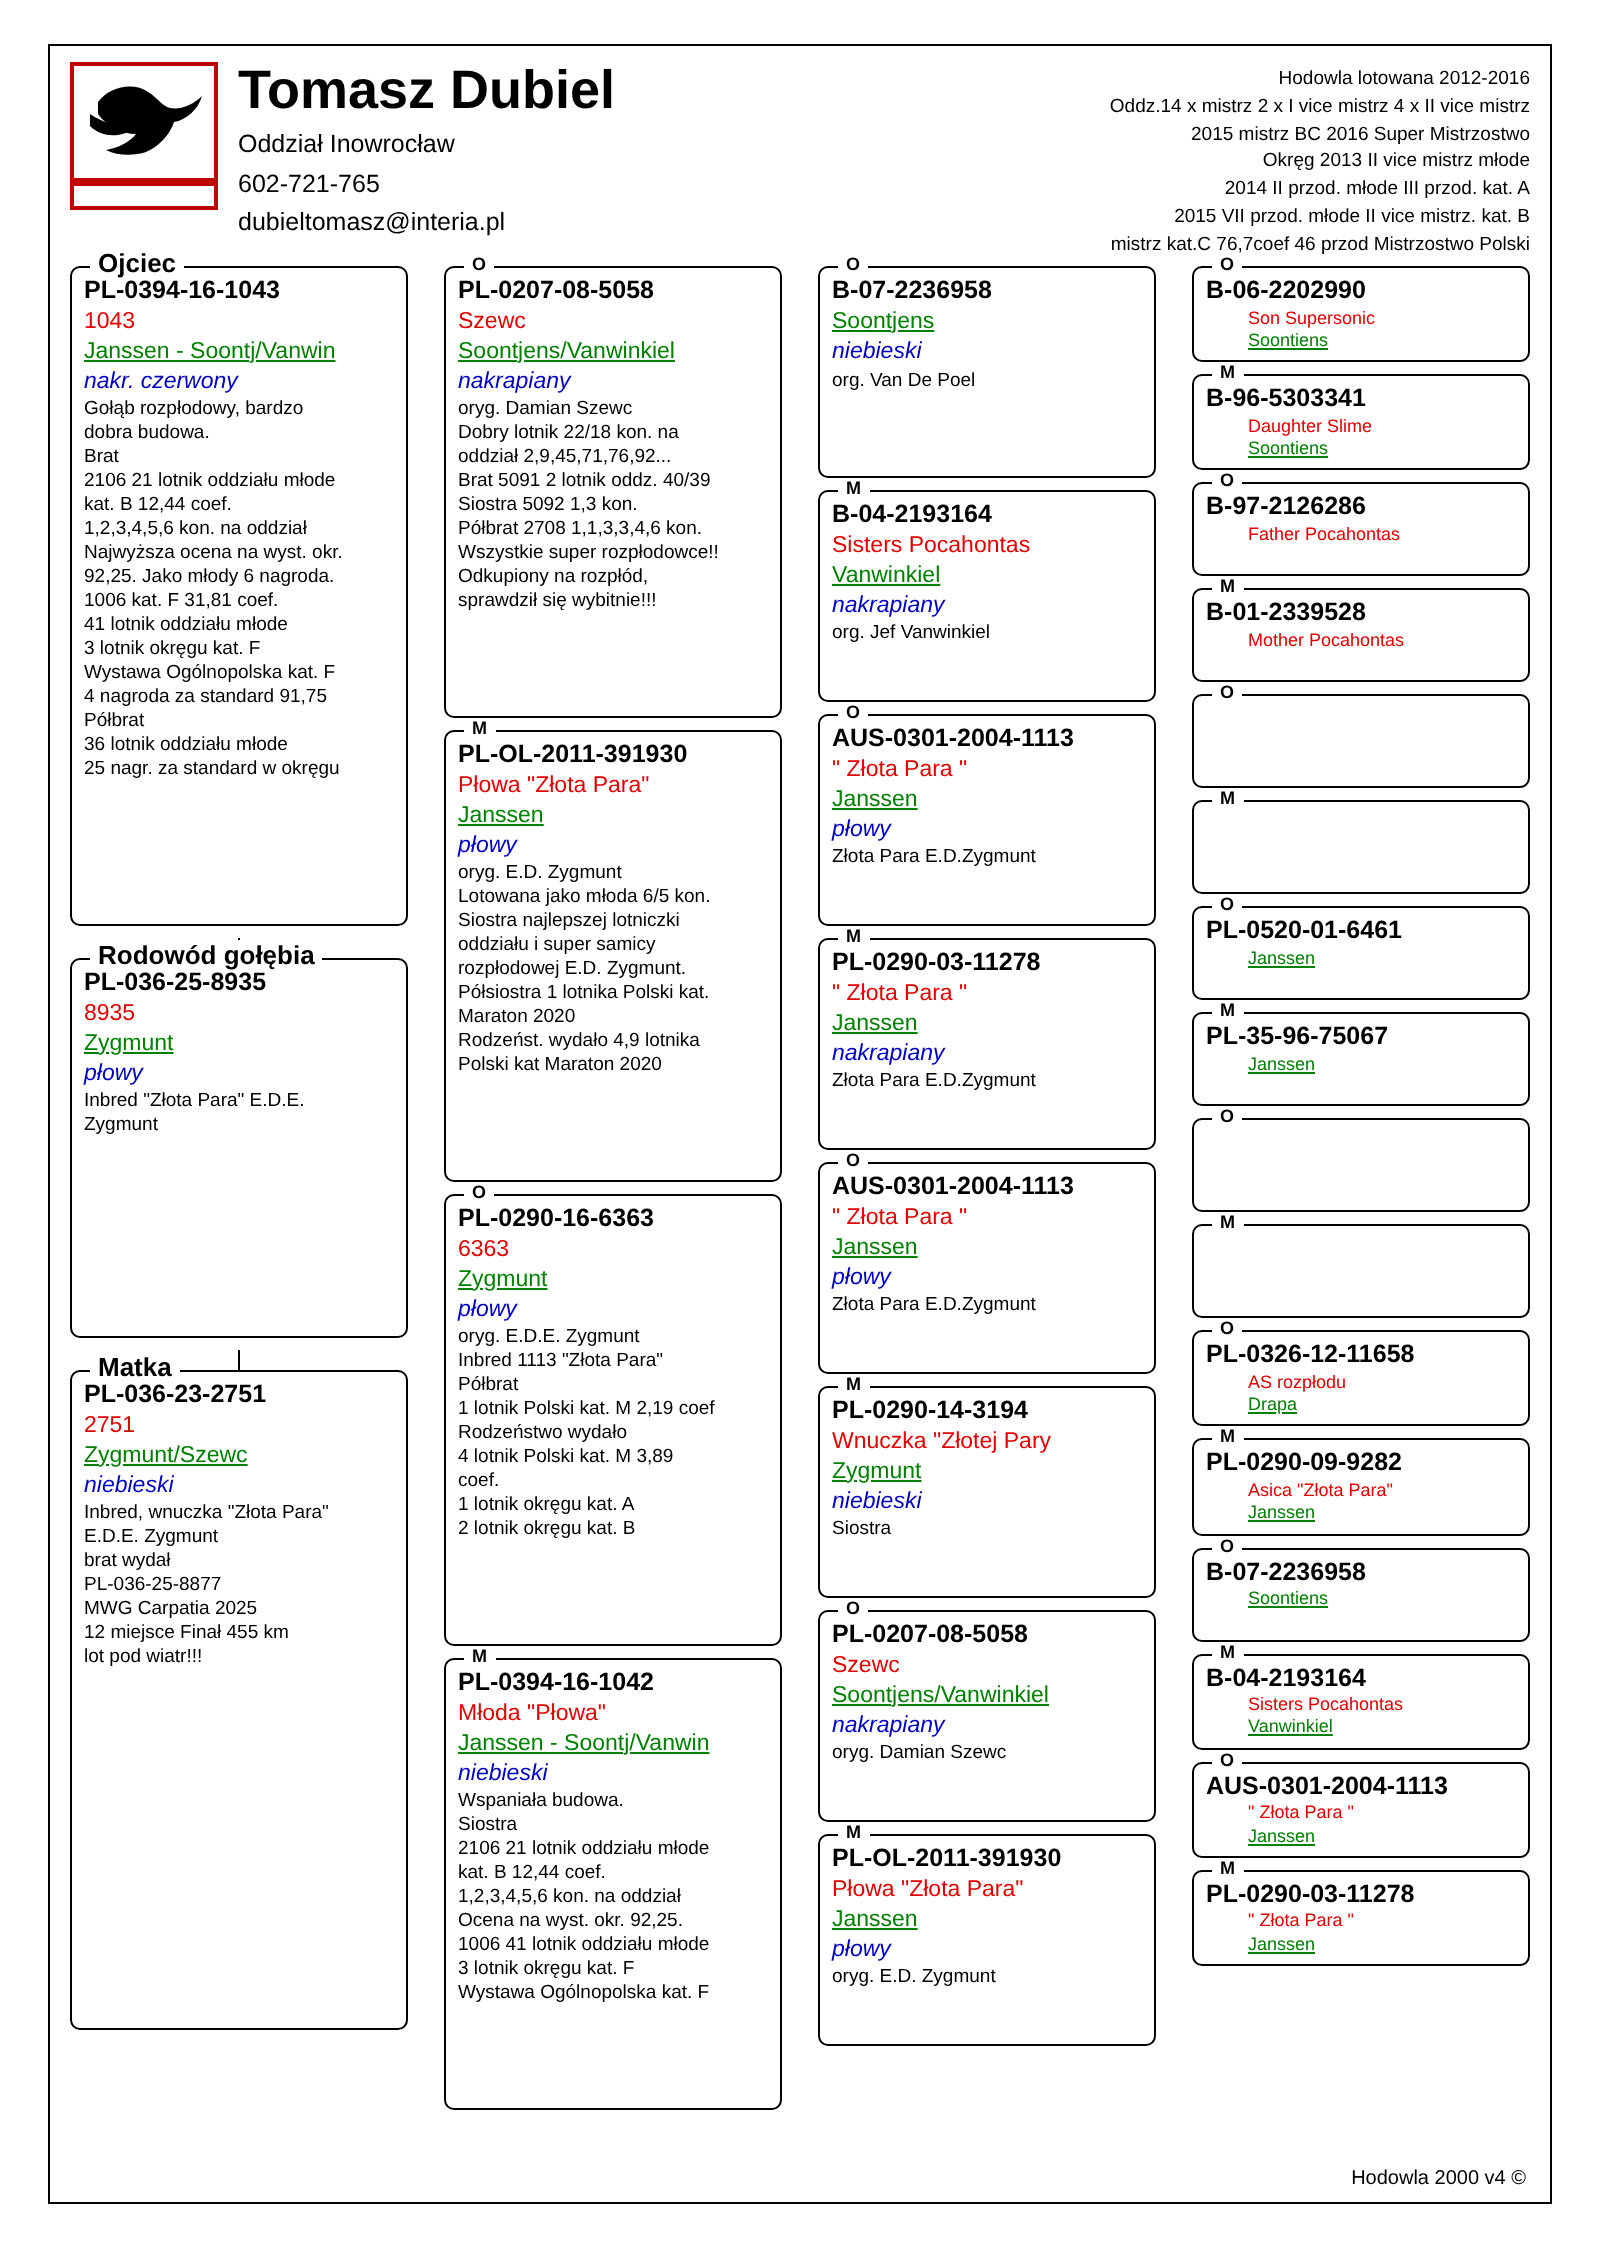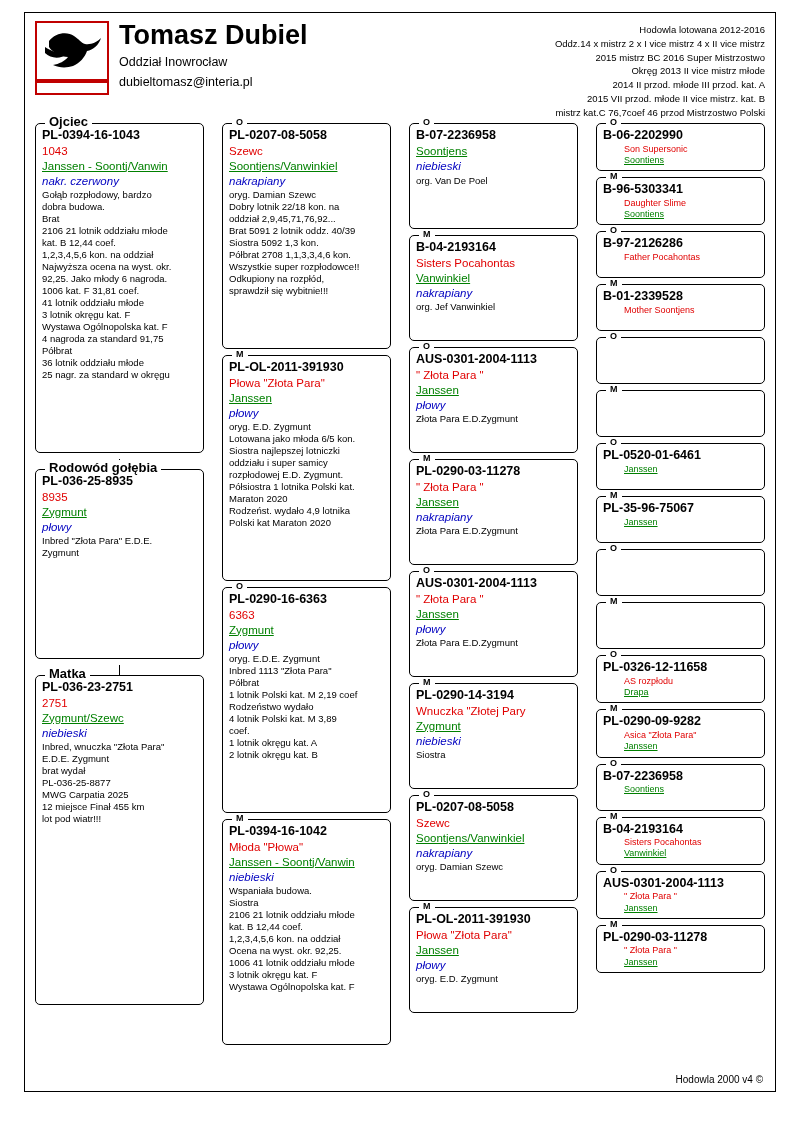--- a/index.html
+++ b/index.html
@@ -4,21 +4,21 @@
 <style>
   html,body{margin:0;padding:0;background:#ffffff;}
   body{
     width:800px;height:1131px;
     font-family:"Liberation Sans", sans-serif;
     color:#000;
     position:relative;
   }
   .page{
     position:absolute;
-    left:24px;top:12px;width:752px;height:1080px;
+    left:24px;top:22px;width:752px;height:1080px;
     border:1px solid #000;
     box-sizing:border-box;
     padding:8px 10px 6px 10px;
   }
   
   .header{
     display:flex;align-items:flex-start;justify-content:space-between;
     height:96px;
   }
   .hdr-left{display:flex;align-items:flex-start;}
@@ -91,20 +91,21 @@
       <div class="logo-box">
         <svg width="64" height="56" viewBox="0 0 64 56">
           <path d="M8 14 C14 6, 26 4, 33 9 C38 12, 40 16, 44 17 C50 18, 56 15, 60 11 C58 18, 52 23, 46 24 C44 30, 39 36, 32 39 C26 41, 18 41, 12 38 C18 37, 24 34, 27 30 C20 30, 12 26, 8 20 Z" fill="#000"></path>
           <path d="M4 20 C10 24, 18 27, 26 27 C20 32, 10 32, 4 26 Z" fill="#000"></path>
         </svg>
         <div class="bar"></div>
       </div>
       <div>
         <div class="hdr-name">Tomasz Dubiel</div>
         <div class="hdr-line">Oddział Inowrocław</div>
+        <div class="hdr-line">602-721-765</div>
         <div class="hdr-line">dubieltomasz@interia.pl</div>
       </div>
     </div>
     <div class="hdr-right">
       <div>Hodowla lotowana 2012-2016</div>
       <div>Oddz.14 x mistrz 2 x I vice mistrz 4 x II vice mistrz</div>
       <div>2015 mistrz BC 2016 Super Mistrzostwo</div>
       <div>Okręg 2013 II vice mistrz młode</div>
       <div>2014 II przod. młode III przod. kat. A</div>
       <div>2015 VII przod. młode II vice mistrz. kat. B</div>
@@ -319,21 +320,21 @@
       </div>
       <div class="card" style="min-height:47px;">
         <span class="tag">O</span>
         <div class="ring">B-97-2126286</div>
         <div class="xs red">Father Pocahontas</div>
         <div class="xs green underline"></div>
       </div>
       <div class="card" style="min-height:47px;">
         <span class="tag">M</span>
         <div class="ring">B-01-2339528</div>
-        <div class="xs red">Mother Soontjens</div>
+        <div class="xs red">Mother Pocahontas</div>
         <div class="xs green underline"></div>
       </div>
       <div class="card" style="min-height:47px;">
         <span class="tag">O</span>
         <div class="ring"></div>
         <div class="xs red"></div>
         <div class="xs green underline"></div>
       </div>
       <div class="card" style="min-height:47px;">
         <span class="tag">M</span>

